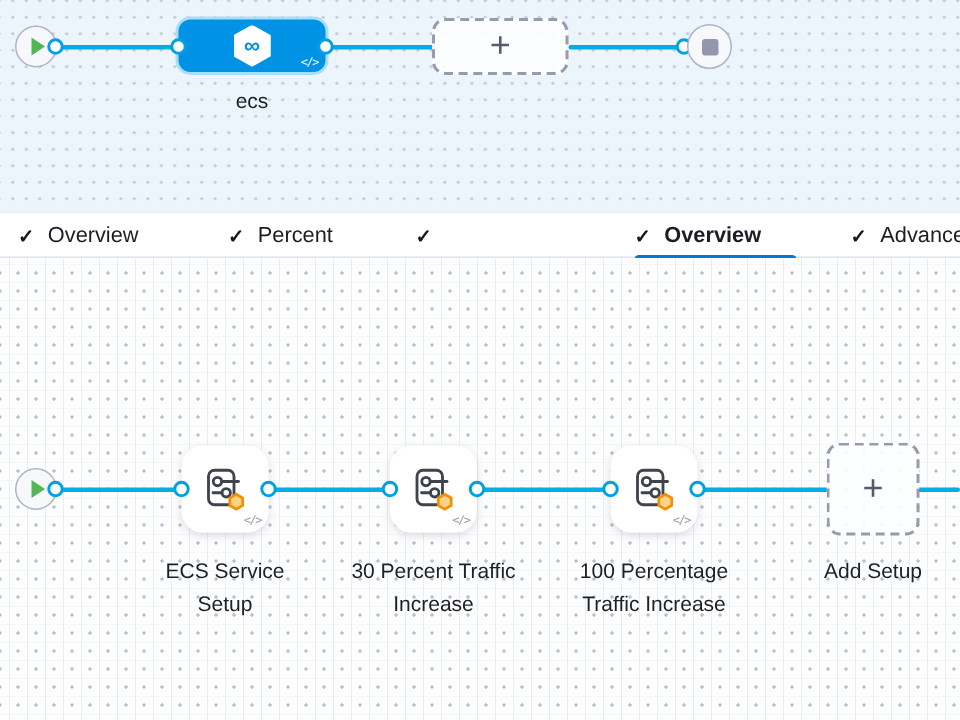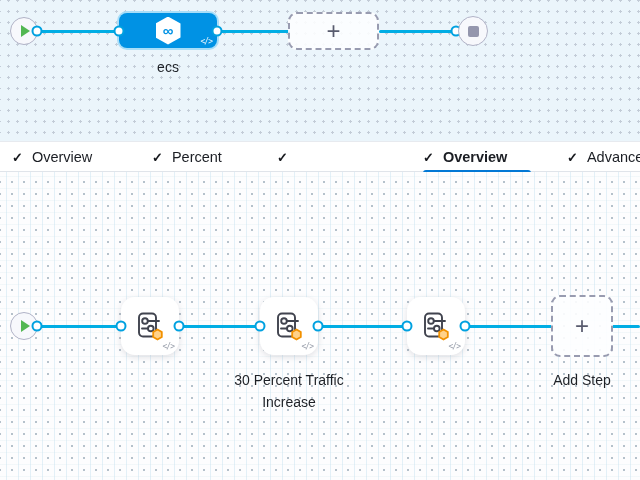--- a/index.html
+++ b/index.html
@@ -148,20 +148,21 @@
           <line x1="12.8" y1="11" x2="24" y2="11"></line>
           <line x1="7" y1="18.5" x2="13" y2="18.5"></line>
           <circle cx="15.8" cy="18.5" r="2.8"></circle>
         </g>
         <polygon points="22.5,19.5 26.8,22 26.8,27 22.5,29.5 18.2,27 18.2,22" fill="#ffd28a" stroke="#f29100" stroke-width="1.8"></polygon>
       </svg>
       <div class="code-glyph">&lt;/&gt;</div>
     </div>
     <div class="dot" style="left:121px;top:154px"></div>
     <div class="dot" style="left:179px;top:154px"></div>
+    <div class="node-label" style="left:94px;top:197px;width:112px">ECS Service Setup</div>
 
     <div class="step-card" style="left:260px">
       <svg width="30" height="32" viewBox="0 0 30 32">
         <g fill="none" stroke="#40434e" stroke-width="1.9" stroke-linecap="round">
           <rect x="4" y="3.5" width="17" height="23" rx="4"></rect>
           <circle cx="10" cy="11" r="2.8"></circle>
           <line x1="12.8" y1="11" x2="24" y2="11"></line>
           <line x1="7" y1="18.5" x2="13" y2="18.5"></line>
           <circle cx="15.8" cy="18.5" r="2.8"></circle>
         </g>
@@ -181,20 +182,21 @@
           <line x1="12.8" y1="11" x2="24" y2="11"></line>
           <line x1="7" y1="18.5" x2="13" y2="18.5"></line>
           <circle cx="15.8" cy="18.5" r="2.8"></circle>
         </g>
         <polygon points="22.5,19.5 26.8,22 26.8,27 22.5,29.5 18.2,27 18.2,22" fill="#ffd28a" stroke="#f29100" stroke-width="1.8"></polygon>
       </svg>
       <div class="code-glyph">&lt;/&gt;</div>
     </div>
     <div class="dot" style="left:407px;top:154px"></div>
     <div class="dot" style="left:465px;top:154px"></div>
+    <div class="node-label" style="left:380px;top:197px;width:112px">100 Percentage Traffic Increase</div>
 
     <div class="dashed-box" style="left:551px;top:123px;width:62px;height:62px">
       <span class="plus">+</span>
     </div>
-    <div class="node-label" style="left:526px;top:197px;width:112px">Add Step</div>
+    <div class="node-label" style="left:526px;top:197px;width:112px">Add Setup</div>
   </div>
 
 </div>
 
 </body></html>

